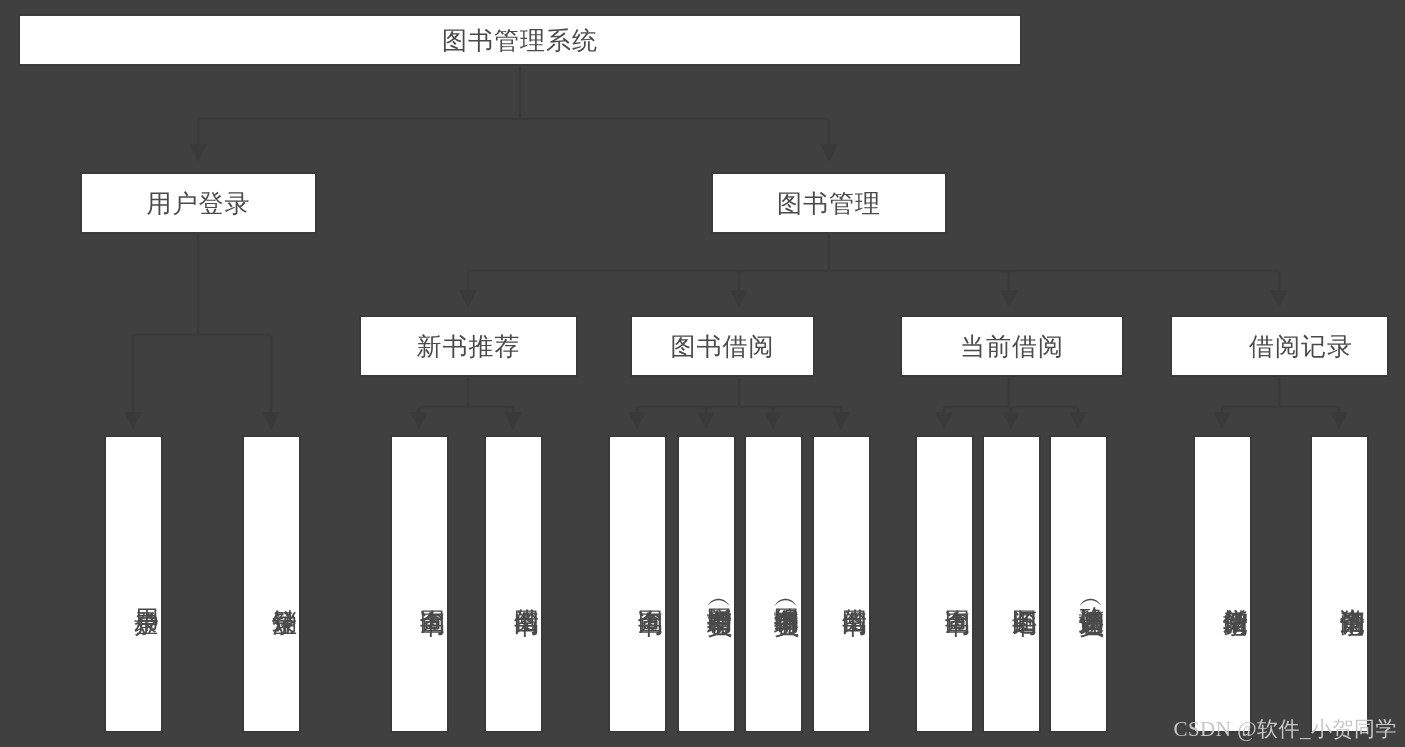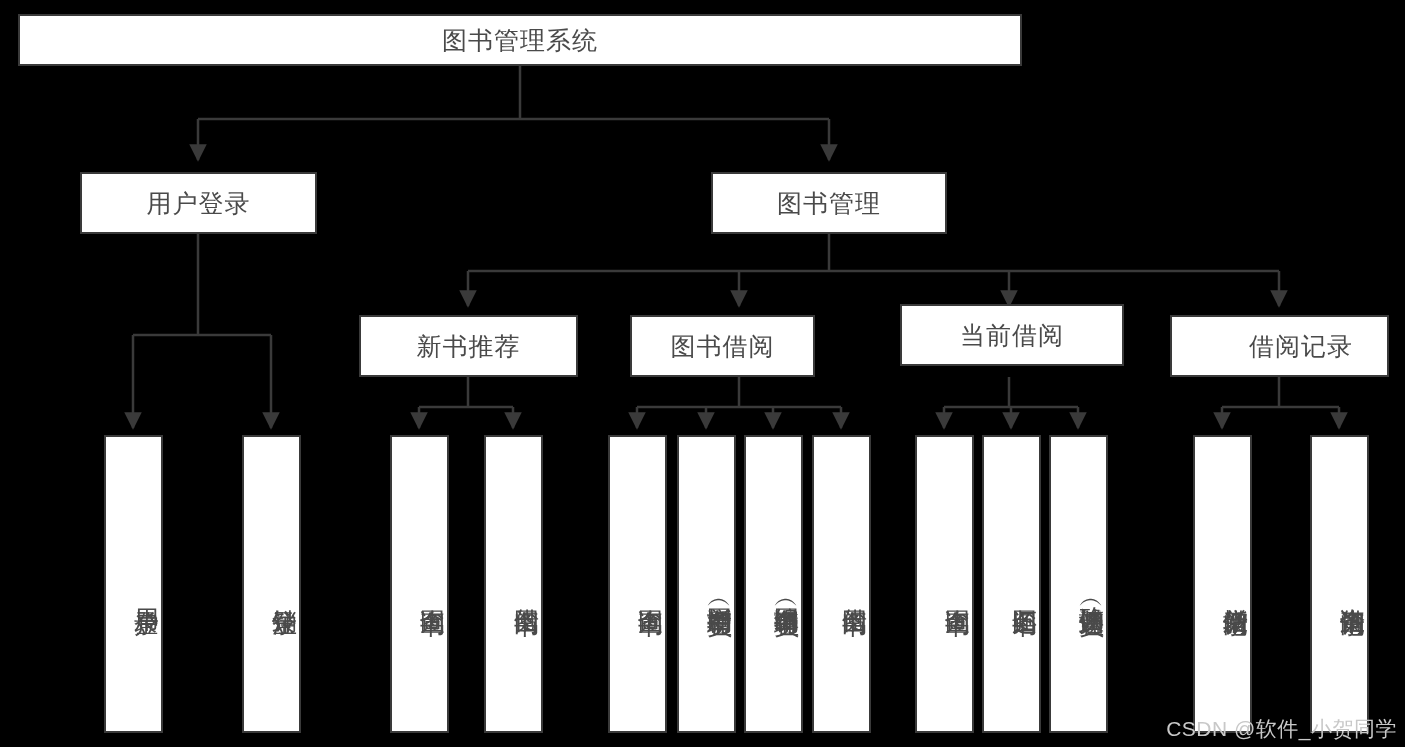--- a/index.html
+++ b/index.html
@@ -7,22 +7,23 @@
     padding: 0;
     background: #ffffff;
   }
   body {
     font-family: "Liberation Sans", "DejaVu Sans", sans-serif;
   }
   #canvas {
     position: relative;
     width: 1405px;
     height: 747px;
-    background: #000000;
+    background: #404040;
     overflow: hidden;
+    font-family: Liberation Serif, serif;
   }
   #diagram-svg {
     position: absolute;
     left: 0;
     top: 0;
     width: 1405px;
     height: 747px;
   }
   .node {
     position: absolute;
@@ -131,21 +132,21 @@
   <div class="node node-h" style="left:711px; top:172px; width:236px; height:62px;">
     <span>图书管理</span>
   </div>
 
   <div class="node node-h" style="left:359px; top:315px; width:219px; height:62px;">
     <span>新书推荐</span>
   </div>
   <div class="node node-h" style="left:630px; top:315px; width:185px; height:62px;">
     <span>图书借阅</span>
   </div>
-  <div class="node node-h" style="left:900px; top:304px; width:224px; height:62px;">
+  <div class="node node-h" style="left:900px; top:315px; width:224px; height:62px;">
     <span>当前借阅</span>
   </div>
   <div class="node node-h" style="left:1170px; top:315px; width:219px; height:62px;padding-left:43px;">
     <span>借阅记录</span>
   </div>
 
   <div class="node node-v" style="left:104px; top:435px; width:59px; height:298px;">
     <span class="vtext">用户登录</span>
   </div>
   <div class="node node-v" style="left:242px; top:435px; width:59px; height:298px;">

